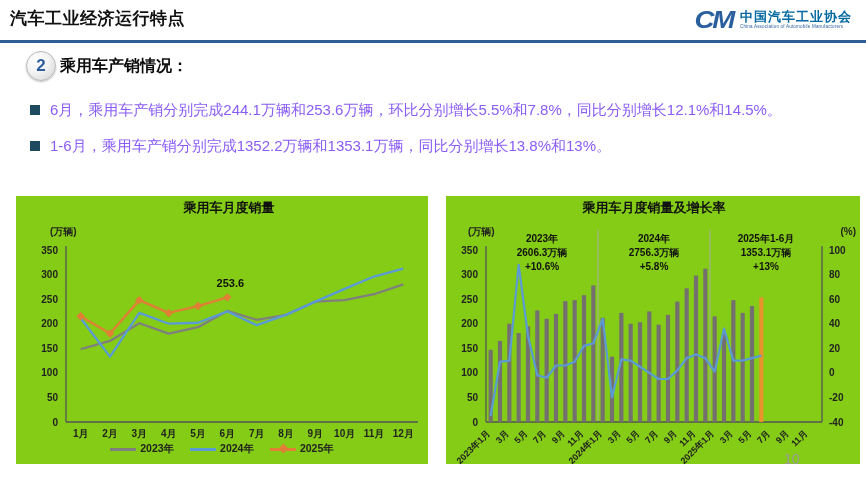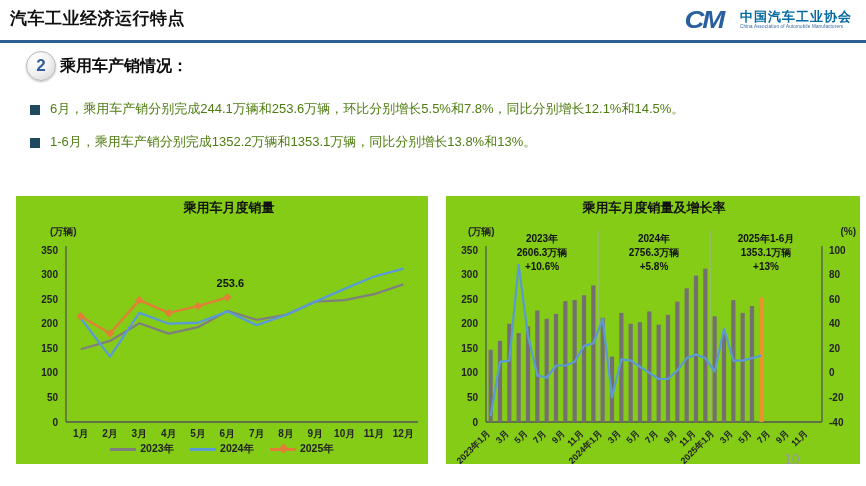--- a/index.html
+++ b/index.html
@@ -3,38 +3,38 @@
 <meta charset="utf-8">
 <style>
   * { margin:0; padding:0; box-sizing:border-box; }
   html,body { width:866px; height:486px; background:#fff; }
   body { font-family:"Liberation Sans", sans-serif; }
   .slide { position:relative; width:866px; height:486px; background:#ffffff; overflow:hidden;padding-left:34px; }
 
   .slide-title { position:absolute; left:10px; top:7px; font-size:17px; font-weight:800; color:#111; letter-spacing:0.5px; }
   .header-rule { position:absolute; left:0; top:40px; width:866px; height:3px; background:#2d5f94; }
 
-  .logo { position:absolute; right:14px; top:6px; display:flex; align-items:center; gap:20px; }
+  .logo { position:absolute; right:14px; top:6px; display:flex; align-items:center; gap:10px; }
   .logo-mark { font-style:italic; font-weight:900; font-size:24px; color:#2a5f9e; letter-spacing:-2px; transform:scaleX(1.15); }
   .logo-text { display:flex; flex-direction:column; line-height:1.1; }
   .logo-cn { font-size:13px; font-weight:800; color:#0369a1; letter-spacing:1px; }
   .logo-en { font-size:4.5px; color:#2a5f9e; letter-spacing:0.2px; }
 
   .section-row { position:absolute; left:26px; top:51px; display:flex; align-items:center; }
   .num-badge { width:30px; height:30px; border-radius:50%; border:1px solid #b9b9b9;
     background:radial-gradient(circle at 32% 28%, #ffffff 0%, #f3f3f3 45%, #d2d2d2 100%);
     box-shadow:0 1px 2px rgba(0,0,0,0.25); display:flex; align-items:center; justify-content:center;
     font-size:17px; font-weight:700; color:#2f5d9e; }
   .section-title { margin-left:4px; font-size:16px; font-weight:800; color:#0c0c0c; }
   .section-subtitle { font-size:14.5px; font-weight:800; color:#0c0c0c; }
 
   .bullets { position:absolute; left:30px; top:99px; width:812px; }
   .bullet { display:flex; margin-bottom:13px; }
   .bullet-marker { flex:0 0 auto; width:10px; height:10px; background:#1d4a5e; margin:6px 10px 0 0; }
-  .bullet-text { font-size:13px; font-weight:500; color:#4d7c0f; line-height:1.5; }
+  .bullet-text { font-size:15px; font-weight:500; color:#8b5cf6; line-height:1.5; }
 
   .chart { position:absolute; top:196px; background:#84cc16; }
   .chart-left { left:16px; width:412px; height:268px; }
   .chart-right { left:446px; width:414px; height:268px; }
   .chart svg { display:block; }
 
   .legend { display:flex; justify-content:center; align-items:center; gap:16px; margin-top:-2px; }
   .legend-item { display:flex; align-items:center; gap:4px; }
   .legend-swatch { position:relative; width:26px; height:3px; }
   .legend-swatch .diamond { position:absolute; left:10px; top:-2.5px; width:7px; height:7px; transform:rotate(45deg); }

